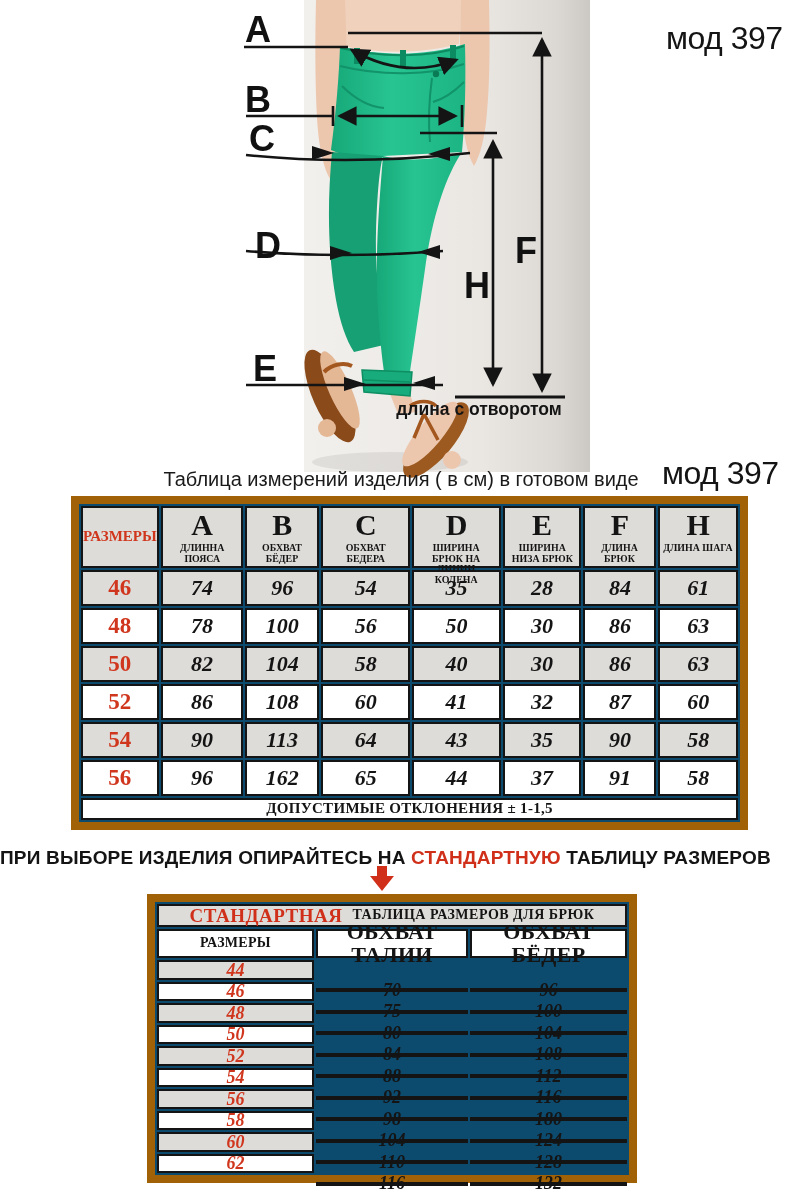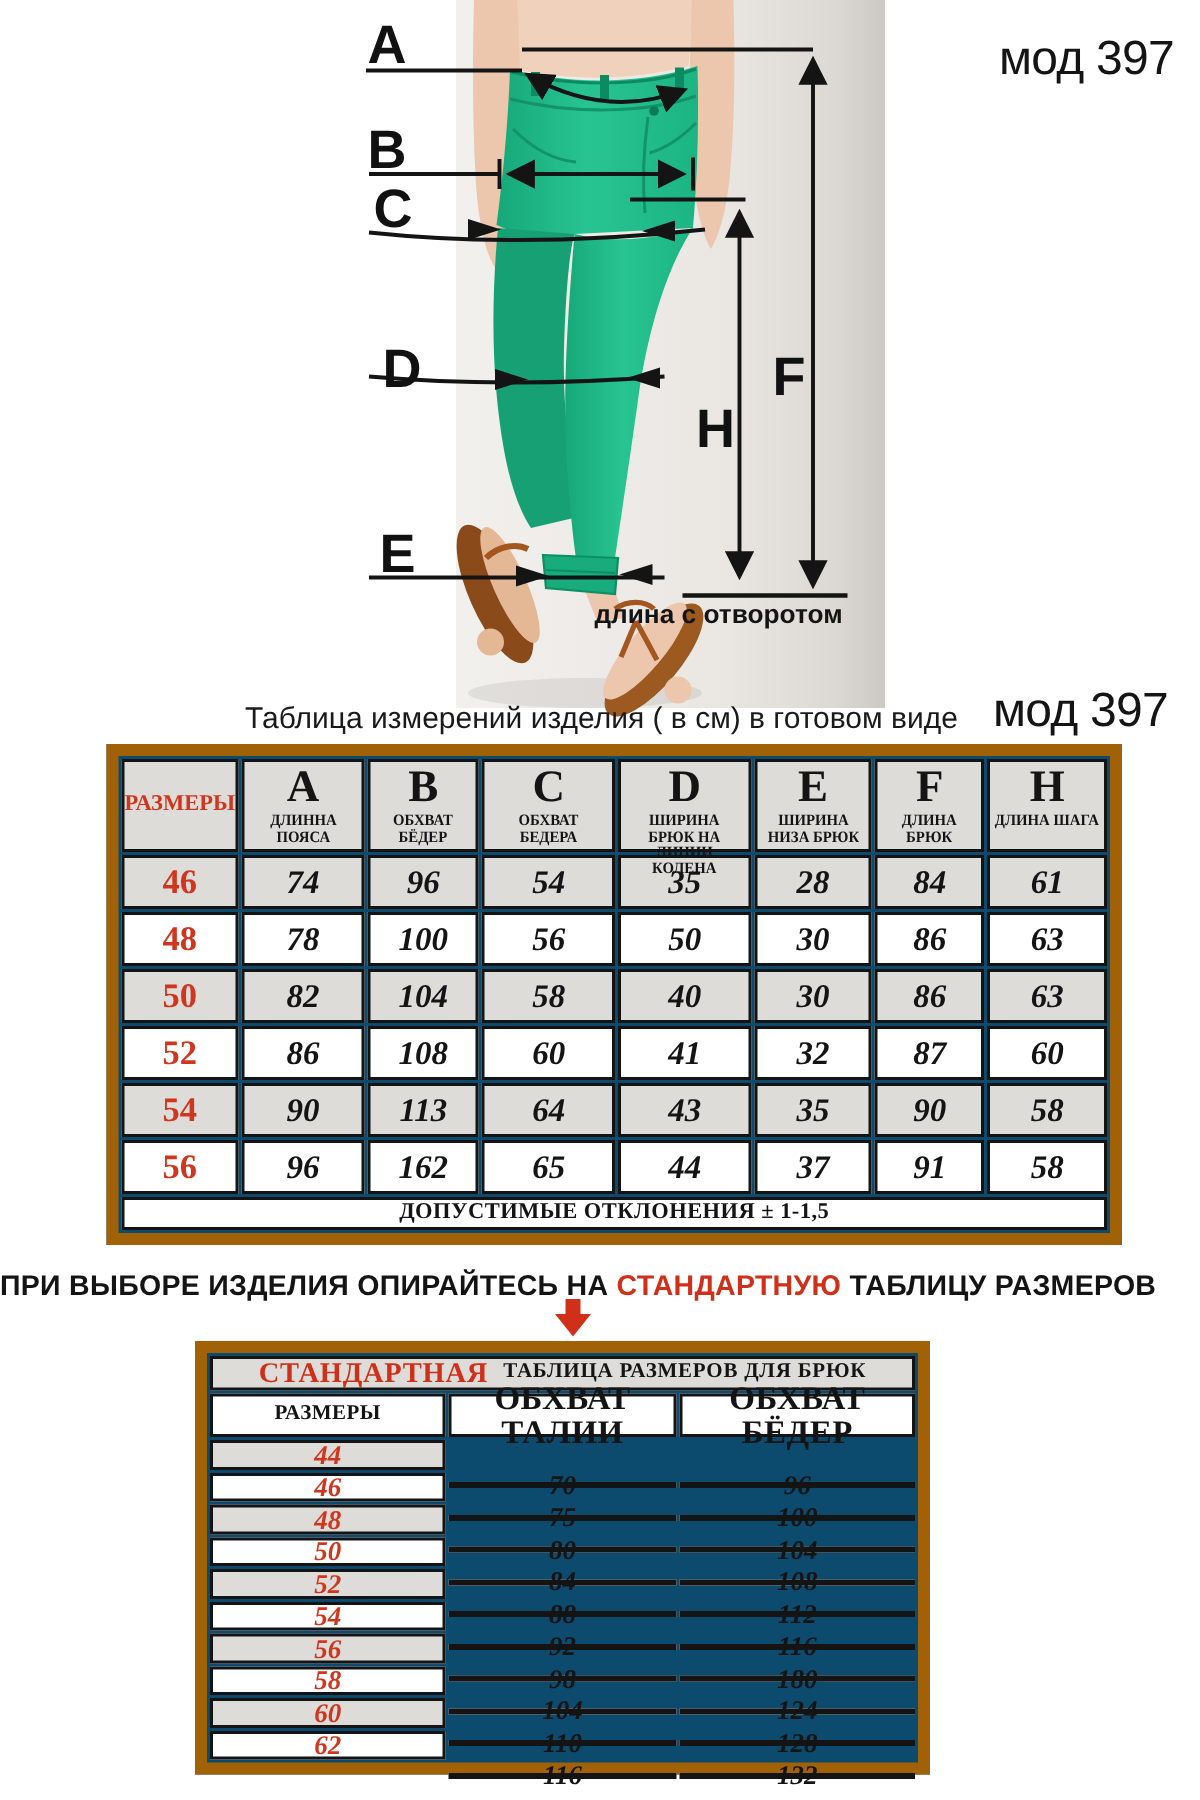--- a/index.html
+++ b/index.html
@@ -225,21 +225,21 @@
     </div>
 
   <div class="abs note" style="left:0;top:847px">
     <span>ПРИ ВЫБОРЕ ИЗДЕЛИЯ ОПИРАЙТЕСЬ НА </span><span class="hl">СТАНДАРТНУЮ</span><span> ТАБЛИЦУ РАЗМЕРОВ</span>
   </div>
   <svg class="abs" style="left:368px;top:866px" width="28" height="26" viewBox="0 0 28 26">
     <rect x="9" y="0" width="10" height="11" fill="#d0301a"></rect>
     <polygon points="2,10 26,10 14,25" fill="#d0301a"></polygon>
   </svg>
 
-  <div id="table2" class="abs gridtable" style="left:130px;top:894px;width:490px;grid-template-columns:165fr 160fr 165fr;grid-template-rows:23px 29px repeat(10,19.5px);">
+  <div id="table2" class="abs gridtable" style="left:147px;top:894px;width:490px;grid-template-columns:165fr 160fr 165fr;grid-template-rows:23px 29px repeat(10,19.5px);">
       <div class="cell gray t2-title" style="grid-column: 1 / -1;">
         <span class="hl">СТАНДАРТНАЯ</span>
         <span class="rest">ТАБЛИЦА РАЗМЕРОВ ДЛЯ БРЮК</span>
       </div>
       <div class="cell t2-colhead small">РАЗМЕРЫ</div>
       <div class="cell t2-colhead">ОБХВАТ ТАЛИИ</div>
       <div class="cell t2-colhead">ОБХВАТ БЁДЕР</div>
       <div class="cell t2-size gray">44</div>
       <div class="cell t2-val gray">70</div>
       <div class="cell t2-val gray">96</div>

